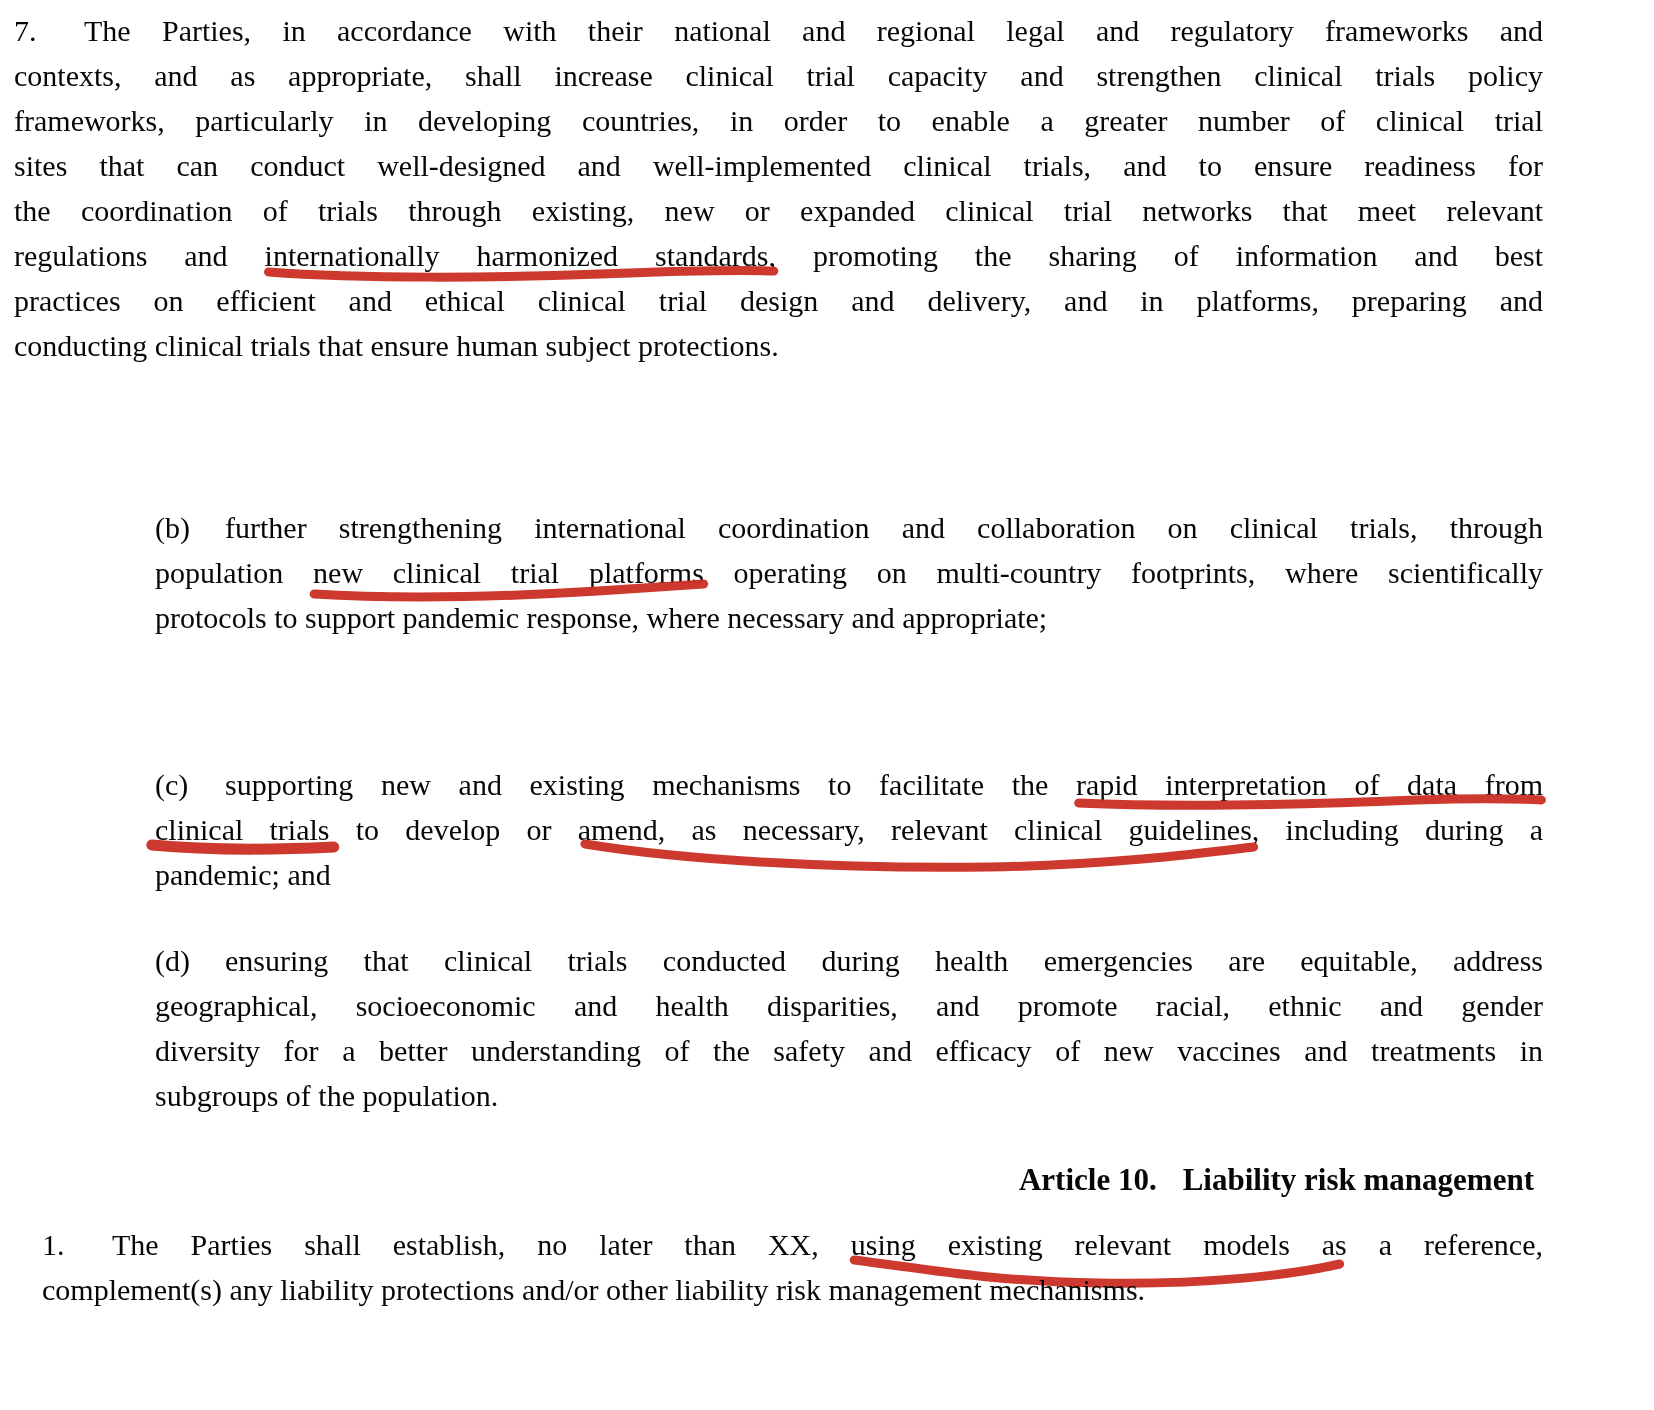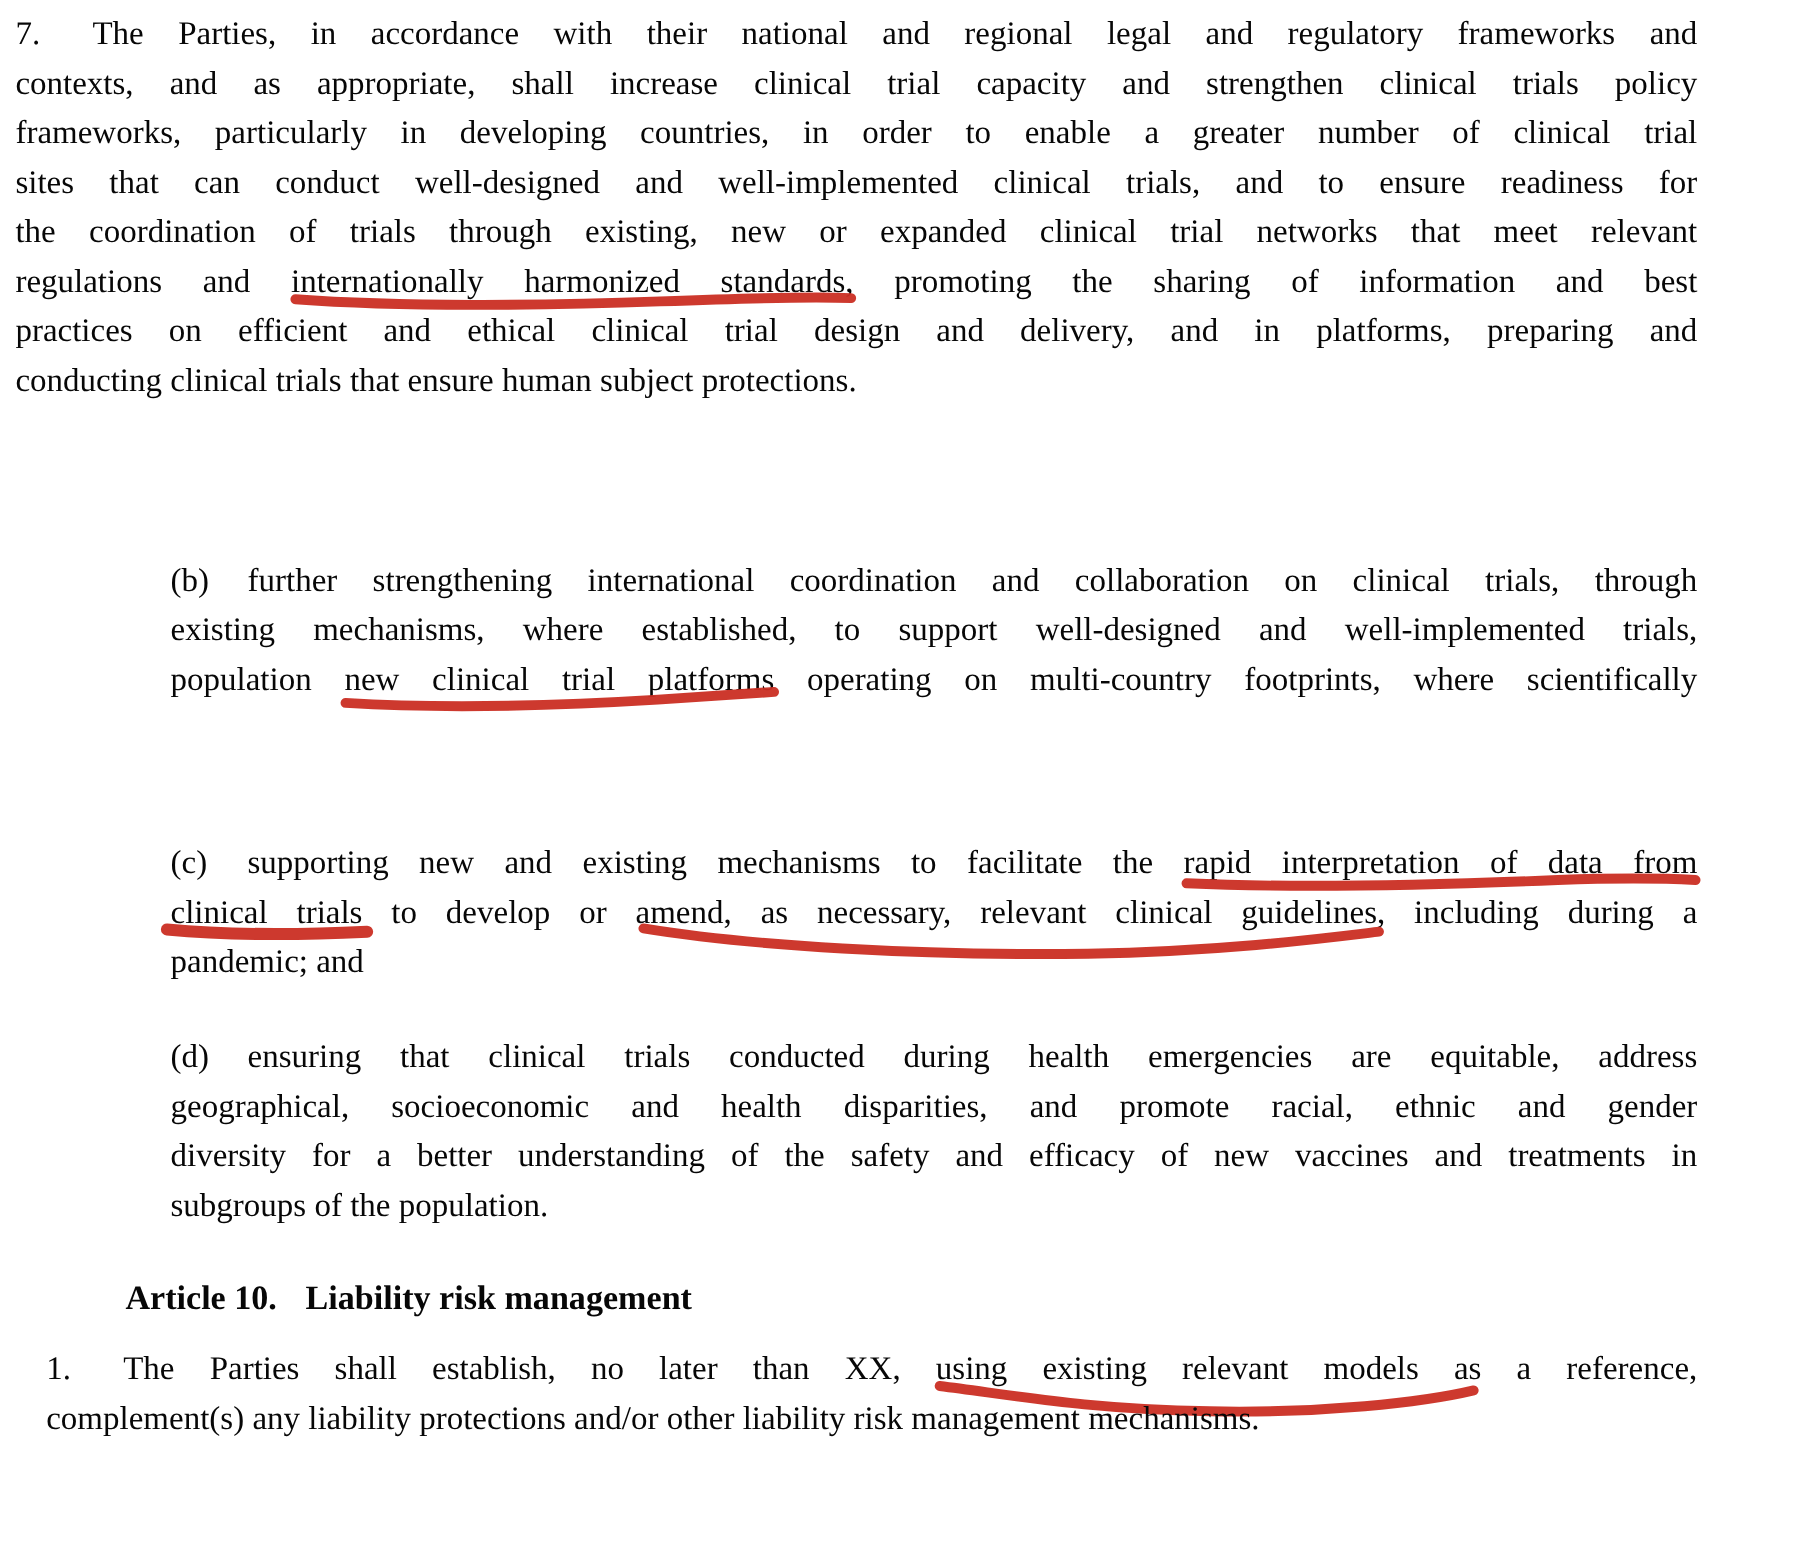--- a/index.html
+++ b/index.html
@@ -16,21 +16,21 @@
     white-space:normal;
   }
   .ln.last{text-align-last:left;}
   .lbl{position:absolute;left:0;top:0;}
   .fl{display:block;margin-left:70px;font-family:Liberation Serif, serif;}
   #p7{left:14px;top:8px;width:1529px;}
   #pb{left:155px;top:505px;width:1388px;}
   #pc{left:155px;top:762px;width:1388px;}
   #pd{left:155px;top:938px;width:1388px;}
   #article10{left:114px;top:1157px;width:1420px;font-size:31px;font-weight:bold;
-             line-height:45px;text-align:left;}
+             line-height:45px;text-align:right;}
   #article10 .art-title{margin-left:26px;}
   #p1{left:42px;top:1222px;width:1501px;}
 
   
   .u{position:relative;}
   .u .uline{
     position:absolute;left:-7px;width:calc(100% + 15px);
     pointer-events:none;overflow:visible;
   }
   .u .uline path{
@@ -59,24 +59,24 @@
         </svg></span><span> promoting the sharing of information and best</span></div>
   <div class="ln">practices on efficient and ethical clinical trial design and delivery, and in platforms, preparing and</div>
   <div class="ln last">conducting clinical trials that ensure human subject protections.</div>
 </div>
 
 <div class="para" id="pb">
   <div class="ln">
     <span class="lbl">(b)</span>
     <span class="fl">further strengthening international coordination and collaboration on clinical trials, through</span>
   </div>
-  <div class="ln">existing mechanisms, where established, to support well-designed and well-implemented trials,</div>
   <div class="ln"><span>population </span><span class="u u2"><span class="t">new clinical trial platforms</span><svg class="uline" viewBox="0 0 100 24" preserveAspectRatio="none" aria-hidden="true">
           <path d="M2,15 C22,20 48,18 72,12 C84,9 94,6 98,5"></path>
         </svg></span><span> operating on multi-country footprints, where scientifically</span></div>
+  <div class="ln last">protocols to support pandemic response, where necessary and appropriate;</div>
 </div>
 
 <div class="para" id="pc">
   <div class="ln">
     <span class="lbl">(c)</span>
     <span class="fl"><span>supporting new and existing mechanisms to facilitate the </span><span class="u u4"><span class="t">rapid interpretation of data from</span><svg class="uline" viewBox="0 0 100 24" preserveAspectRatio="none" aria-hidden="true">
             <path d="M2,12 C25,17 52,13 72,9 C84,7 94,8 98,9"></path>
           </svg></span></span>
   </div>
   <div class="ln"><span class="u u5"><span class="t">clinical trials</span><svg class="uline" viewBox="0 0 100 24" preserveAspectRatio="none" aria-hidden="true">

